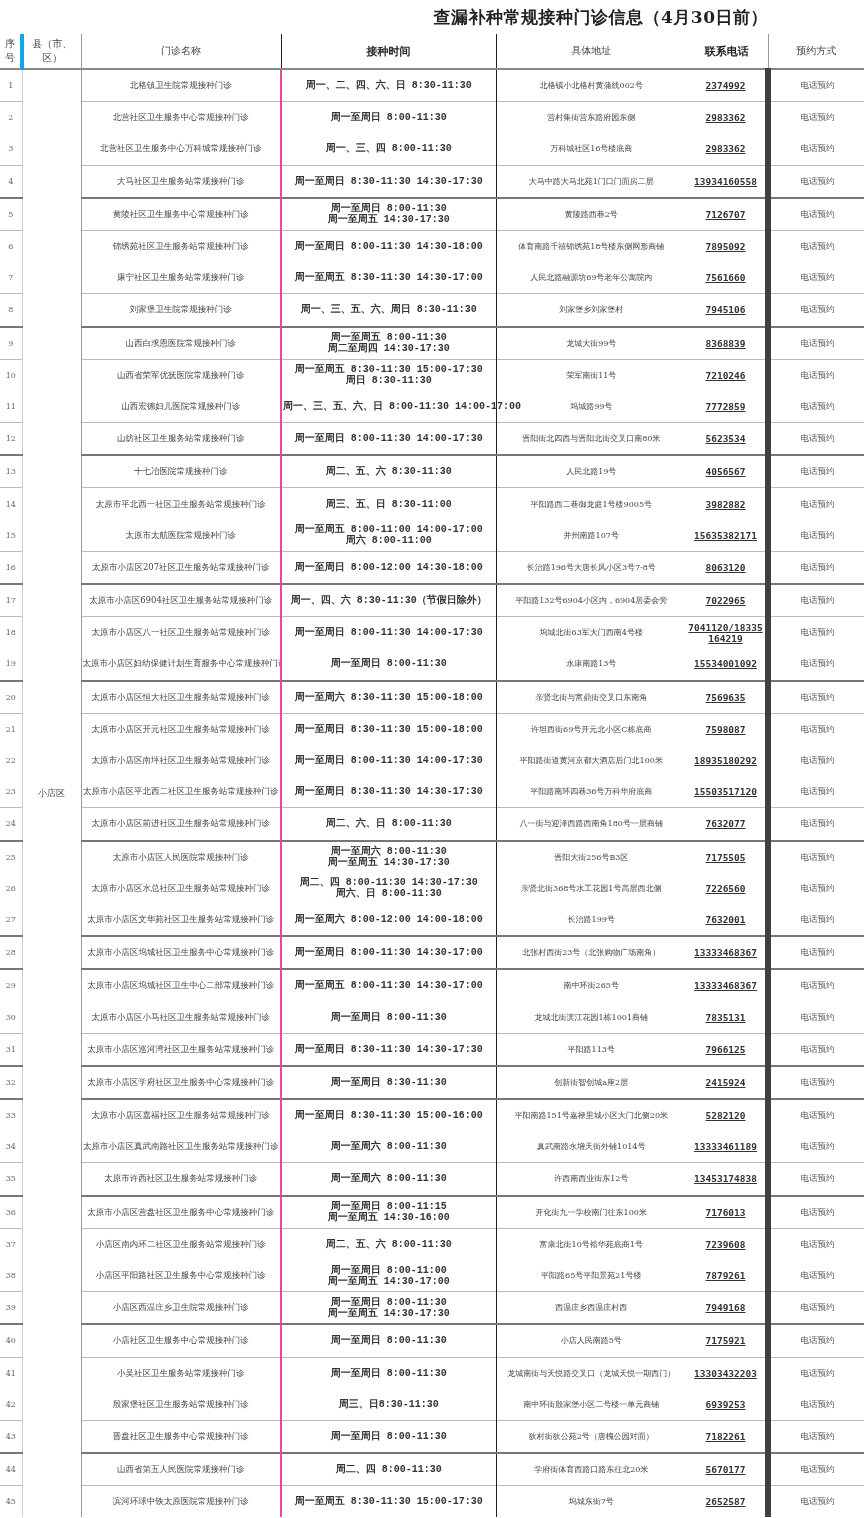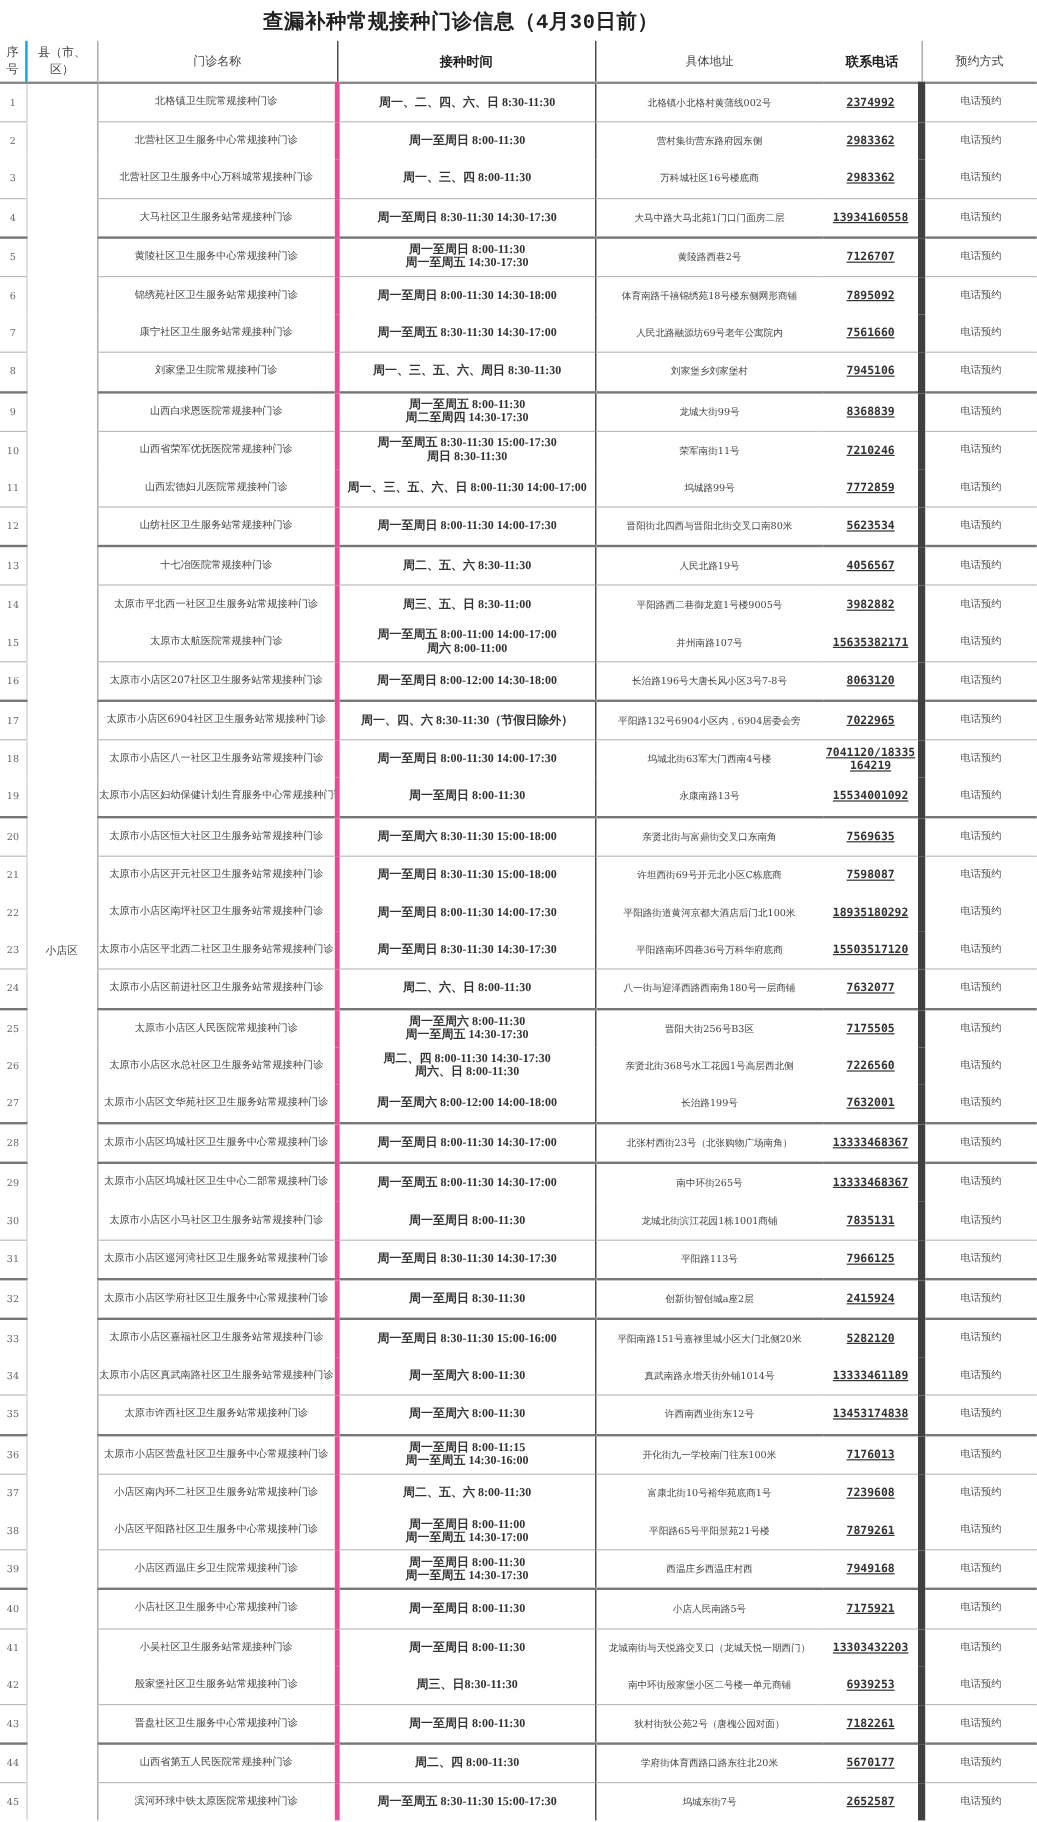--- a/index.html
+++ b/index.html
@@ -1,33 +1,33 @@
 <!DOCTYPE html>
 <html><head>
 <meta charset="utf-8">
 <style>
   html, body { margin:0; padding:0; background:#ffffff; }
   body { width:864px; height:1518px; overflow:hidden; font-family:"DejaVu Serif", serif; color:#333; position:relative; }
-  .title { position:absolute; top:6px; left:0; width:768px; text-align:center; font-size:17px; font-weight:bold; color:#222; letter-spacing:0.5px;font-family:Liberation Mono, monospace; }
+  .title { position:absolute; top:6px; left:0; width:768px; text-align:right; font-size:17px; font-weight:bold; color:#222; letter-spacing:0.5px; }
   table { position:absolute; top:34px; left:0; width:864px; border-collapse:collapse; table-layout:fixed; }
   col.c-seq { width:22px; } col.c-dist { width:59px; } col.c-name { width:200px; }
   col.c-time { width:215px; } col.c-addr { width:190px; } col.c-phone { width:82px; } col.c-method { width:96px; }
   th { height:32px; font-size:10px; font-weight:normal; color:#444; border-bottom:2px solid #888; text-align:center; }
   th.bold { font-weight:bold; color:#222; font-size:11px; }
   td { height:31.2px; text-align:center; vertical-align:middle; font-size:9px; color:#444; padding:0 1px; line-height:11px; }
   td.seq { font-size:8px; color:#666; border-right:1px solid #ccc; }
   td.dist { font-size:9px; color:#444; }
   td.name { border-left:1px solid #999; font-size:8.5px; white-space:nowrap; overflow:hidden; }
-  td.time { border-left:4px solid #ec4899; font-size:10px; font-weight:bold; color:#333; font-family:Liberation Serif, serif; white-space:nowrap; }
+  td.time { border-left:2px solid #ec4899; font-size:10px; font-weight:bold; color:#333; font-family:Liberation Mono, monospace; white-space:nowrap; }
   td.addr { border-left:1px solid #222; font-size:8px; white-space:nowrap; overflow:hidden; }
   td.phone { font-size:9.5px; font-weight:bold; color:#333; font-family:"DejaVu Sans Mono", monospace; word-break:break-all;text-decoration:underline; }
   td.method { border-left:6px solid #404040; font-size:8.5px; color:#555; }
   th.h-name, th.h-method { border-left:1px solid #999; }
   th.h-time, th.h-addr { border-left:1px solid #222; }
-  th.h-seq { border-right:2px solid #0ea5e9; }
+  th.h-seq { border-right:4px solid #0ea5e9; }
   tr.sep-thick td.rowline { border-top:2px solid #777; }
   tr.sep-thin td.rowline { border-top:1px solid #bbb; }
   .time-line { display:block; }
 </style>
 </head>
 <body>
 
 <div class="title">查漏补种常规接种门诊信息（4月30日前）</div>
 
 <table>

